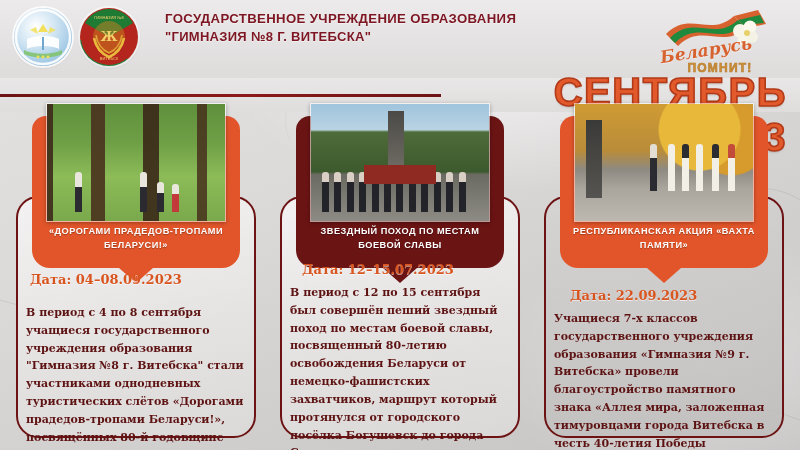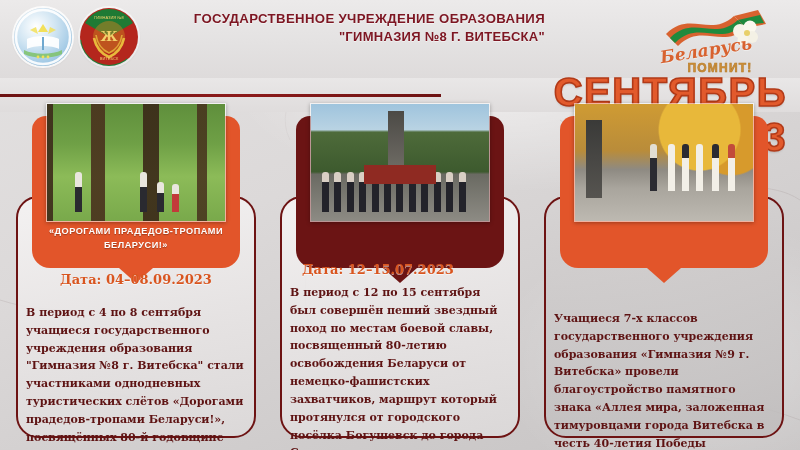--- a/index.html
+++ b/index.html
@@ -44,21 +44,21 @@
   .emblem-2 {
     left:80px; top:8px; width:58px; height:58px;
     background:
       conic-gradient(from 200deg, #1f7a34 0deg 64deg, #b4261d 64deg 300deg, #1f7a34 300deg 360deg);
     box-shadow: 0 0 0 2px rgba(255,255,255,.6), 0 1px 3px rgba(0,0,0,.25);
     overflow:hidden;
   }
 
   .header-title {
     position:absolute; left:165px; top:9px; width:380px;
-    text-align:right; color:#7d1622;
+    text-align:left; color:#7d1622;
     font-weight:bold; font-size:13.2px; line-height:1.45;
     letter-spacing:.35px;
     text-shadow: 0 1px 0 rgba(255,255,255,.5);
   }
   .header-title .l2 { font-size:13px; letter-spacing:.3px; }
 
   
   .pomnit { position:absolute; left:648px; top:4px; width:145px; height:72px; }
   .pomnit .cap {
     position:absolute; left:14px; bottom:1px; width:116px; text-align:center;
@@ -150,21 +150,21 @@
     font-family:"DejaVu Serif", serif;
     font-weight:bold;
     font-size:11px; line-height:1.62;
     color:#5e1313;
   }
 
   
   .c1 { left:16px; }
   .c1 .panel { background:#e2552a; }
   .c1 .panel-notch { border-top-color:#e2552a; }
-  .c1 .date { top:76px; text-align:center; }
+  .c1 .date { top:76px; text-align:left; }
   .c1 .body-text { top:108px; }
 
   .c2 { left:280px; }
   .c2 .panel { background:#6b1414; }
   .c2 .panel-notch { border-top-color:#6b1414; }
   .c2 .date { top:66px; text-align:left; padding-left:8px; }
   .c2 .body-text { top:88px; }
 
   .c3 { left:544px; }
   .c3 .panel { background:#e2552a; }
@@ -317,20 +317,21 @@
         </div>
       </div>
       <div class="date">Дата: 04–08.09.2023</div>
       <div class="body-text">В период с 4 по 8 сентября учащиеся государственного учреждения образования "Гимназия №8 г. Витебска" стали участниками однодневных туристических слётов «Дорогами прадедов-тропами Беларуси!», посвящённых 80-й годовщине освобождения Республики Беларуси от немецко-фашистских захватчиков</div>
     </div>
 
     <div class="card c2">
       <div class="card-frame"></div>
       <div class="panel">
         <div class="panel-notch"></div>
+        <div class="banner-title">ЗВЕЗДНЫЙ ПОХОД ПО МЕСТАМ БОЕВОЙ СЛАВЫ</div>
       </div>
       <div class="photo">
         <div class="ph-monument">
           <div class="people dark">
             <i style="left:6%"></i>
               <i style="left:13%"></i>
               <i style="left:20%"></i>
               <i style="left:27%"></i>
             <i style="left:34%"></i>
               <i style="left:41%"></i>
@@ -344,30 +345,32 @@
         </div>
       </div>
       <div class="date">Дата: 12–15.07.2023</div>
       <div class="body-text">В период с 12 по 15 сентября был совершён пеший звездный поход по местам боевой славы, посвященный 80-летию освобождения Беларуси от немецко-фашистских захватчиков, маршрут который протянулся от городского посёлка Богушевск до города Сенно.</div>
     </div>
 
     <div class="card c3">
       <div class="card-frame"></div>
       <div class="panel">
         <div class="panel-notch"></div>
+        <div class="banner-title">РЕСПУБЛИКАНСКАЯ АКЦИЯ «ВАХТА ПАМЯТИ»</div>
       </div>
       <div class="photo">
         <div class="ph-autumn">
           <div class="people" style="bottom:26%;height:40%">
             <i style="left:42%;background:linear-gradient(180deg,#e2ded4 0 30%,#2b2b32 30% 100%)"></i>
             <i style="left:52%;background:linear-gradient(180deg,#f2efe7 0 30%,#f2efe7 100%)"></i>
             <i style="left:60%;background:linear-gradient(180deg,#2b2b32 0 30%,#f2efe7 30% 100%)"></i>
             <i style="left:68%;background:linear-gradient(180deg,#f2efe7 0 30%,#f2efe7 100%)"></i>
             <i style="left:77%;background:linear-gradient(180deg,#2b2b32 0 30%,#f2efe7 30% 100%)"></i>
             <i style="left:86%;background:linear-gradient(180deg,#c24b3a 0 30%,#f2efe7 30% 100%)"></i>
           </div>
         </div>
       </div>
+      <div class="date">Дата:  22.09.2023</div>
       <div class="body-text">Учащиеся 7-х классов государственного учреждения образования «Гимназия №9 г. Витебска» провели благоустройство памятного знака «Аллея мира, заложенная тимуровцами города Витебска в честь 40-летия Победы советского народа в Великой Отечественной войне».</div>
     </div>
 
   </div>
 </div>
 
 </body></html>

